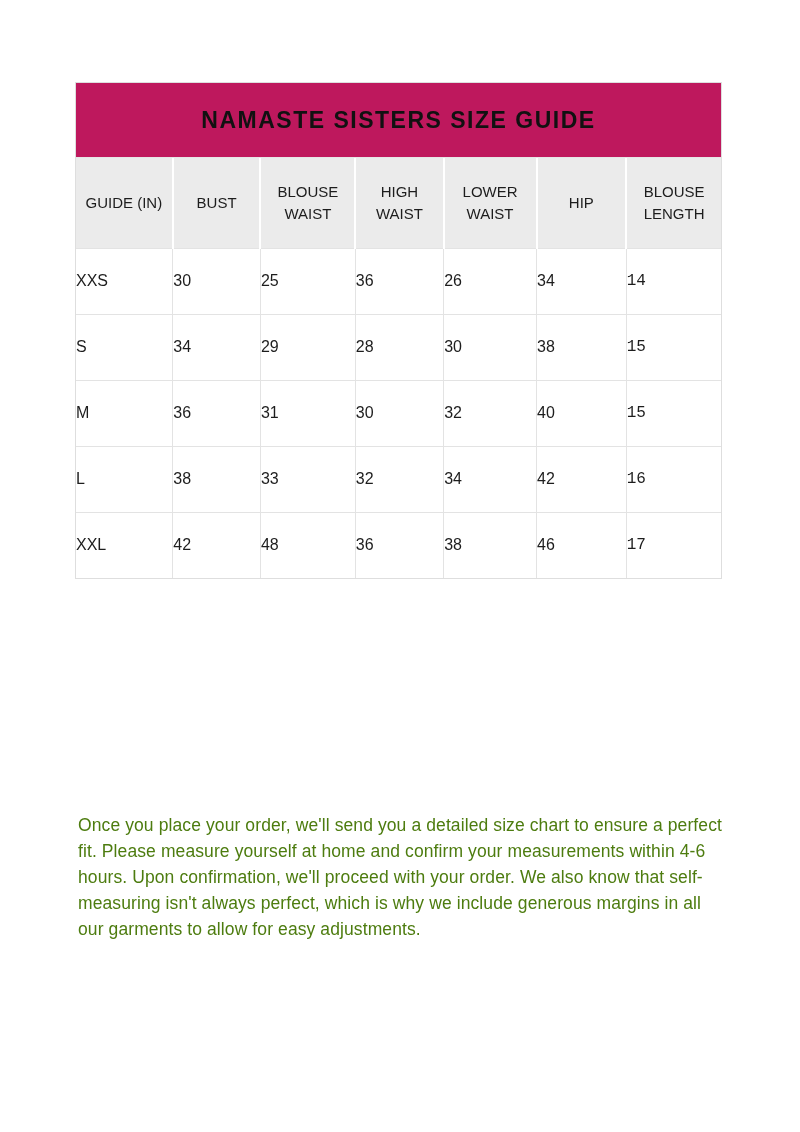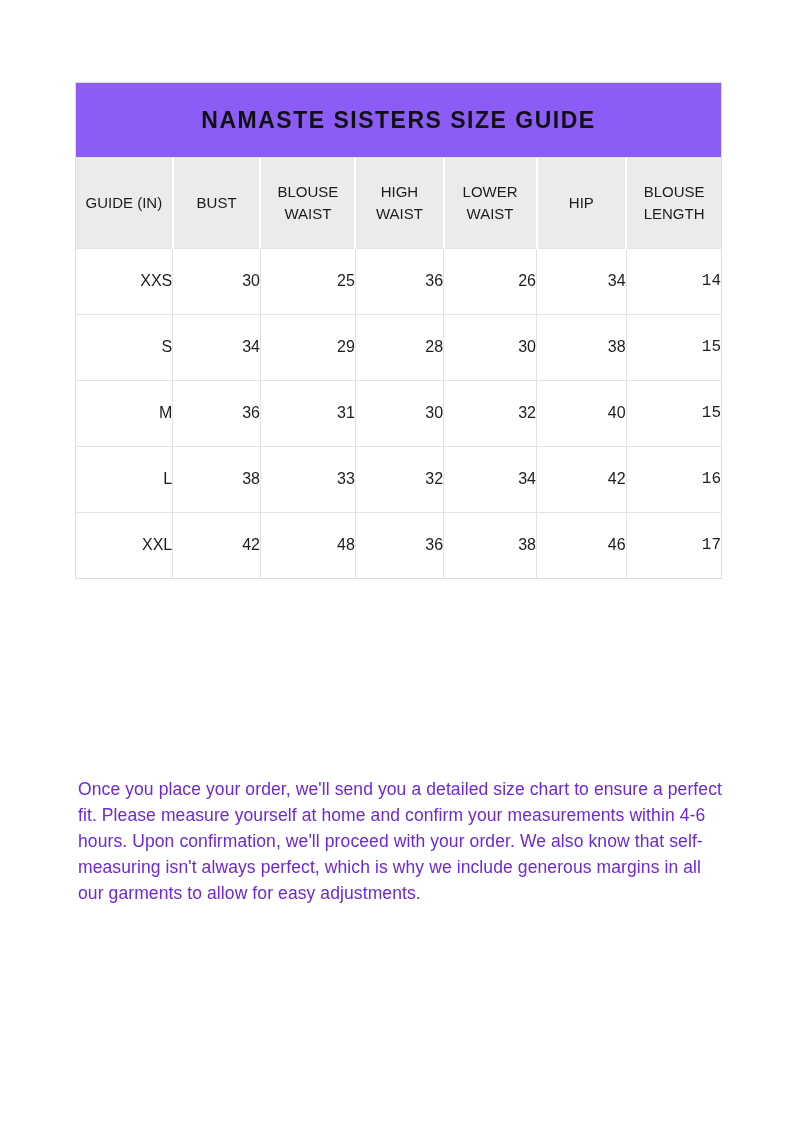--- a/index.html
+++ b/index.html
@@ -28,21 +28,21 @@
   .table-title {
     height: 75px;
     display: flex;
     align-items: center;
     justify-content: center;
     font-size: 23px;
     font-weight: bold;
     letter-spacing: 1.5px;
     color: #111111;
     border-bottom: 1px solid #e6e6e6;
-    background: #8b5cf6;
+    background: #be185d;
   }
   table.size-table {
     width: 100%;
     border-collapse: collapse;
     table-layout: fixed;
   }
   table.size-table col.c0 { width: 15.0%; }
   table.size-table col.c1 { width: 13.6%; }
   table.size-table col.c2 { width: 14.7%; }
   table.size-table col.c3 { width: 13.7%; }
@@ -59,36 +59,36 @@
     vertical-align: middle;
     border-left: 2px solid #ffffff;
     line-height: 22px;
     padding: 0 8px;
   }
   table.size-table th:first-child { border-left: none; }
   table.size-table td {
     height: 66px;
     font-size: 16px;
     color: #1d1d1d;
-    text-align: right;
+    text-align: left;
     vertical-align: middle;
     border: 1px solid #e3e3e3;
     background: #ffffff;
   }
   table.size-table tr td:first-child { border-left: none; }
   table.size-table tr td:last-child { border-right: none; font-family: Liberation Mono, monospace; }
   table.size-table tr:last-child td { border-bottom: none; }
   .notes {
     position: absolute;
     left: 78px;
-    top: 776px;
+    top: 812px;
     width: 648px;
     font-size: 17.5px;
     line-height: 26px;
-    color: #6d28d9;
+    color: #4d7c0f;
     letter-spacing: 0.1px;
   }
   .notes p + p { margin-top: 26px; }
 </style>
 </head>
 <body>
 
 <div class="page">
 
   <div class="table-wrap">

